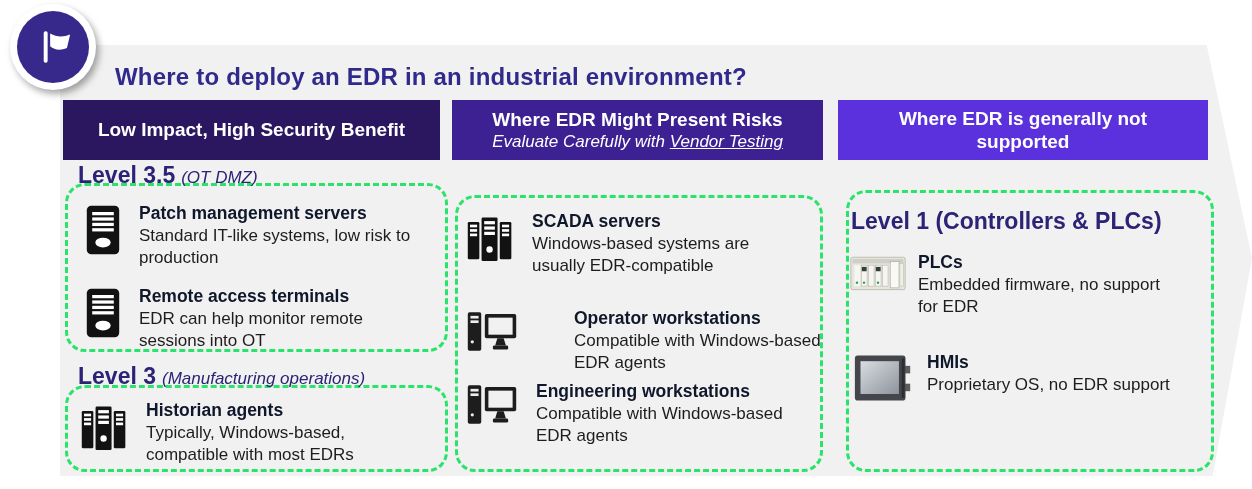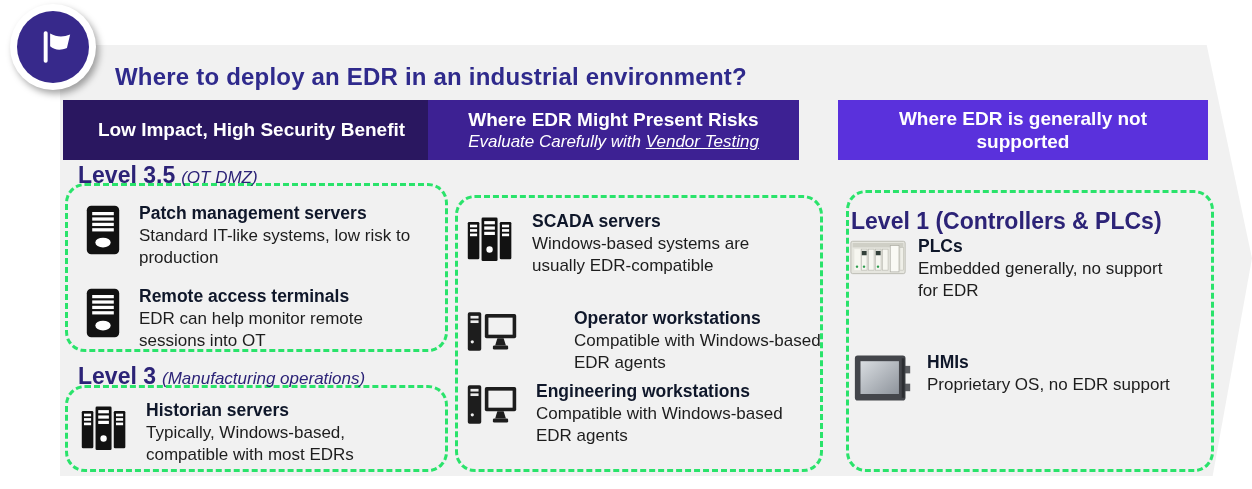--- a/index.html
+++ b/index.html
@@ -30,21 +30,21 @@
     position:absolute;left:115px;top:63px;margin:0;
     font-size:24px;font-weight:bold;color:#2f2a8c;letter-spacing:0.2px;
   }
   
   .hdr{
     position:absolute;top:100px;height:60px;color:#ffffff;
     display:flex;flex-direction:column;align-items:center;justify-content:center;
     text-align:center;line-height:1.22;
   }
   .hdr1{left:63px;width:377px;background:#2a1760;}
-  .hdr2{left:428px;width:371px;background:#3d2193;}
+  .hdr2{left:452px;width:371px;background:#3d2193;}
   .hdr3{left:838px;width:370px;background:#5a31dc;}
   .hdr-main{font-size:19px;font-weight:bold;}
   .hdr3 .hdr-main{max-width:300px;}
   .hdr-sub{font-size:17px;font-style:italic;margin-top:1px;}
   .hdr-sub .u{text-decoration:underline;}
   
   .lvl{position:absolute;white-space:nowrap;color:#2c2377;z-index:3;}
   .lvl-b{font-size:23px;font-weight:bold;}
   .lvl-i{font-size:17px;font-style:italic;margin-left:6px;}
   .lvl-i:empty{margin-left:0;}
@@ -150,21 +150,21 @@
       <rect x="20.5" y="9" width="12" height="3.6" fill="#ffffff"></rect>
         <rect x="20.5" y="15" width="12" height="3.6" fill="#ffffff"></rect>
         <rect x="20.5" y="21" width="12" height="3.6" fill="#ffffff"></rect>
       <circle cx="26.5" cy="41" r="3.6" fill="#ffffff"></circle>
       <rect x="38" y="10" width="13" height="42" rx="1.5" fill="#121212"></rect>
       <rect x="40.5" y="13" width="8" height="3" fill="#ffffff"></rect>
         <rect x="40.5" y="18" width="8" height="3" fill="#ffffff"></rect>
         <rect x="40.5" y="23" width="8" height="3" fill="#ffffff"></rect>
     </svg>
     <div class="txt">
-      <div class="t">Historian servers</div>
+      <div class="t">Historian agents</div>
       <div class="d w255">Typically, Windows-based, compatible with most EDRs</div>
     </div>
   </div>
 
   <div class="item" style="left:466px;top:211px;">
     <svg class="ic" width="48" height="54" viewBox="0 0 54 56">
       <rect x="2" y="10" width="13" height="42" rx="1.5" fill="#121212"></rect>
       <rect x="4.5" y="13" width="8" height="3" fill="#ffffff"></rect>
         <rect x="4.5" y="18" width="8" height="3" fill="#ffffff"></rect>
         <rect x="4.5" y="23" width="8" height="3" fill="#ffffff"></rect>
@@ -211,40 +211,40 @@
       <rect x="25" y="10" width="27" height="19" fill="#f1f1f1"></rect>
       <polygon points="35,33 42,33 44.5,41 32.5,41" fill="#1d1d1d"></polygon>
       <rect x="30" y="41" width="17" height="4.5" rx="1.5" fill="#1d1d1d"></rect>
     </svg>
     <div class="txt">
       <div class="t">Engineering workstations</div>
       <div class="d w252">Compatible with Windows-based EDR agents</div>
     </div>
   </div>
 
-  <div class="item" style="left:850px;top:236px;">
+  <div class="item" style="left:850px;top:252px;">
     <svg class="ic" width="56" height="42" viewBox="0 0 64 46" style="margin-right:12px;">
       <rect x="1" y="5" width="62" height="37" rx="2" fill="#e6e6df" stroke="#b7b7ae" stroke-width="1"></rect>
       <rect x="3" y="7" width="58" height="5" fill="#cfcfc6"></rect>
       <rect x="5" y="14" width="6.5" height="24" fill="#f6f6f0" stroke="#aeae a6" stroke-width="0.6"></rect>
       <rect x="13" y="14" width="6.5" height="24" fill="#f6f6f0" stroke="#aeaea6" stroke-width="0.6"></rect>
       <rect x="21" y="14" width="6.5" height="24" fill="#f6f6f0" stroke="#aeaea6" stroke-width="0.6"></rect>
       <rect x="29" y="14" width="6.5" height="24" fill="#f6f6f0" stroke="#aeaea6" stroke-width="0.6"></rect>
       <rect x="37" y="14" width="6.5" height="24" fill="#f6f6f0" stroke="#aeaea6" stroke-width="0.6"></rect>
       <rect x="13.5" y="16" width="5.5" height="5" fill="#33403a"></rect>
         <rect x="29.5" y="16" width="5.5" height="5" fill="#33403a"></rect>
       <circle cx="16" cy="34" r="1.4" fill="#2e9e4f"></circle>
         <circle cx="32" cy="34" r="1.4" fill="#2e9e4f"></circle>
         <circle cx="8" cy="34" r="1.4" fill="#2e9e4f"></circle>
       <rect x="46" y="10" width="10" height="30" fill="#fafaf5" stroke="#aeaea6" stroke-width="0.8"></rect>
       <rect x="57" y="12" width="4" height="26" fill="#efefe8" stroke="#b7b7ae" stroke-width="0.6"></rect>
     </svg>
     <div class="txt">
       <div class="t">PLCs</div>
-      <div class="d w250">Embedded generally, no support for EDR</div>
+      <div class="d w250">Embedded firmware, no support for EDR</div>
     </div>
   </div>
 
   <div class="item" style="left:853px;top:352px;">
     <svg class="ic" width="60" height="54" viewBox="0 0 64 56" style="margin-right:14px;">
       <defs>
         <linearGradient id="hmiScreen" x1="0" y1="0" x2="1" y2="1">
           <stop offset="0" stop-color="#d9dde1"></stop>
             <stop offset="1" stop-color="#8e949c"></stop>
         </linearGradient>

